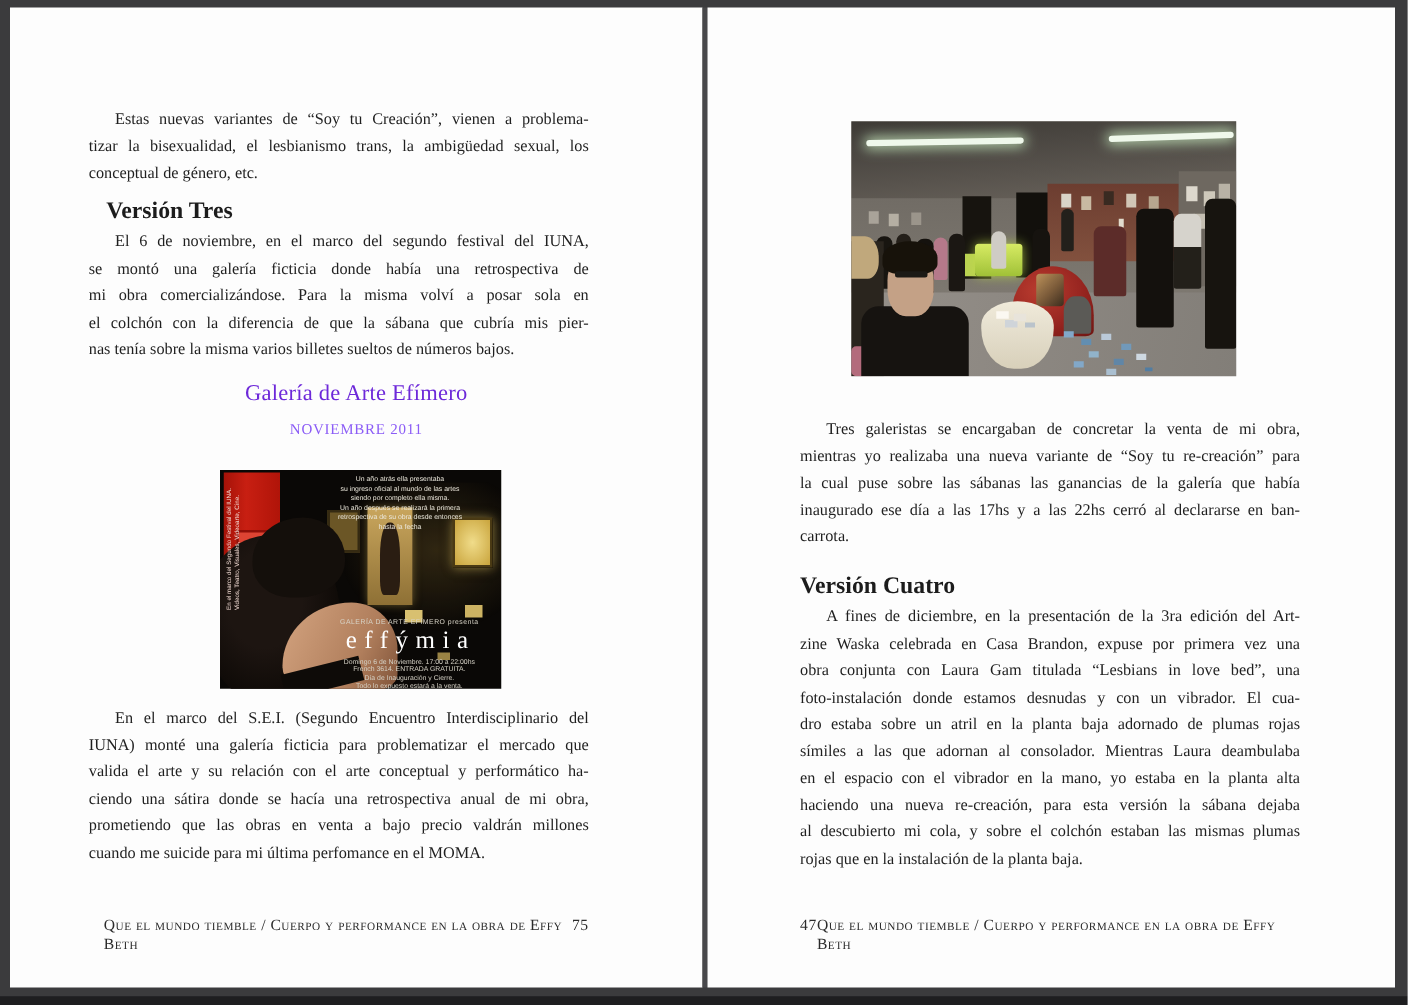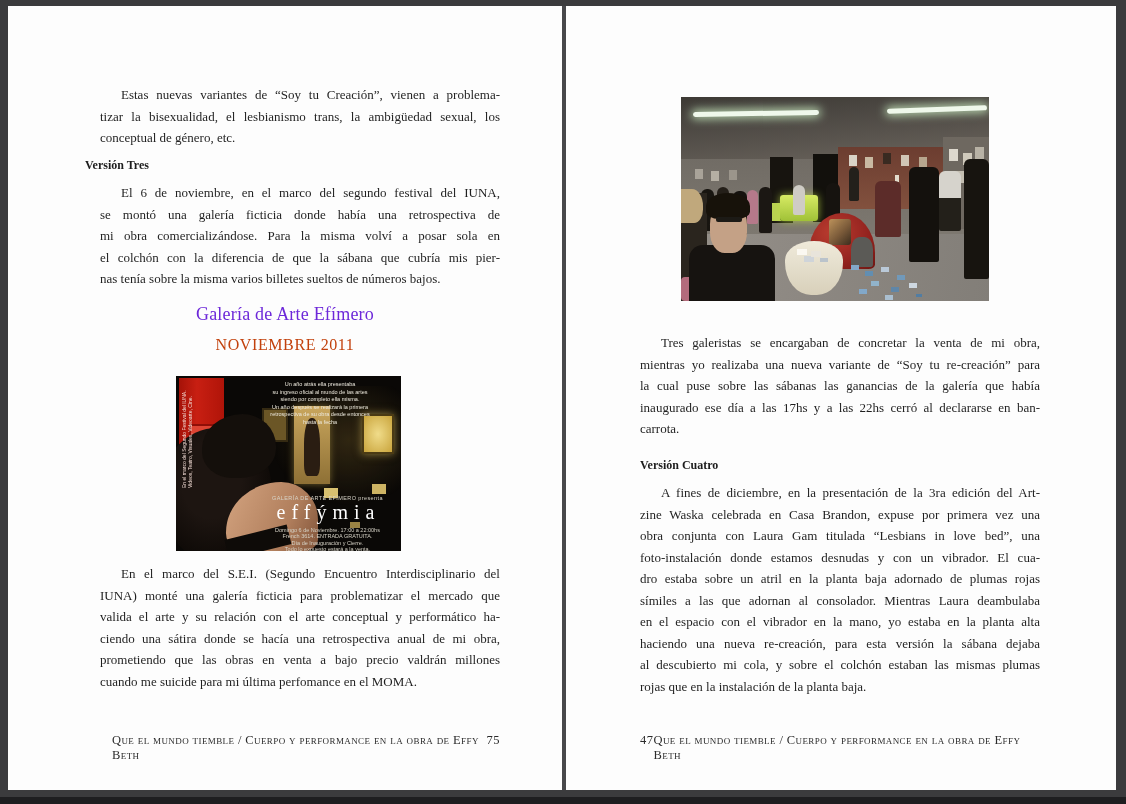--- a/index.html
+++ b/index.html
@@ -7,29 +7,29 @@
           font-family:"Liberation Serif", serif;}
   .spread{position:absolute;left:8px;top:6px;width:1108px;height:784px;}
   .page{position:absolute;top:0;height:784px;background:#fdfdfd;}
   .page-left{left:0;width:554px;}
   .gutter{position:absolute;left:554px;top:0;width:4px;height:784px;background:#48484b;}
   .page-right{left:558px;width:550px;}
   .bottom-band{position:absolute;left:0;bottom:0;width:1126px;height:7px;background:#1e1e20;}
 
   
   .block{position:absolute;width:400px;}
-  .page-left .block{left:92px;}
+  .page-left .block{left:63px;}
   .page-right .block{left:74px;}
   .para{font-size:13px;line-height:21.5px;color:#1f1f1f;}
   .para div{white-space:nowrap;overflow:visible;text-align:justify;text-align-last:justify;}
   .para div:last-child{text-align-last:left;}
   .para div:first-child{text-indent:21px;}
-  .subhead{position:absolute;width:400px;margin:0;font-size:12px;font-weight:bold;color:#1c1c1c;}
+  .subhead{position:absolute;width:400px;margin:0;font-size:19px;font-weight:bold;color:#1c1c1c;}
   .display-title{position:absolute;width:400px;text-align:center;font-size:18px;color:#6d28d9;letter-spacing:.2px;}
-  .display-subtitle{position:absolute;width:400px;text-align:center;font-size:16px;color:#c2410c;letter-spacing:.6px;}
+  .display-subtitle{position:absolute;width:400px;text-align:center;font-size:12px;color:#8b5cf6;letter-spacing:.6px;}
   .folio-row{position:absolute;width:400px;top:727px;display:flex;justify-content:space-between;
              font-size:12.5px;color:#2b2b2b;}
   .running{font-variant:small-caps;letter-spacing:.4px;}
   .folio-left .running{padding-left:12px;}
   .pagenum{letter-spacing:.5px;}
 
   
   .poster{position:absolute;left:168px;top:370px;width:225px;height:175px;margin:0;
           background:#0a0806;overflow:hidden;}
   .poster .art{position:absolute;}

